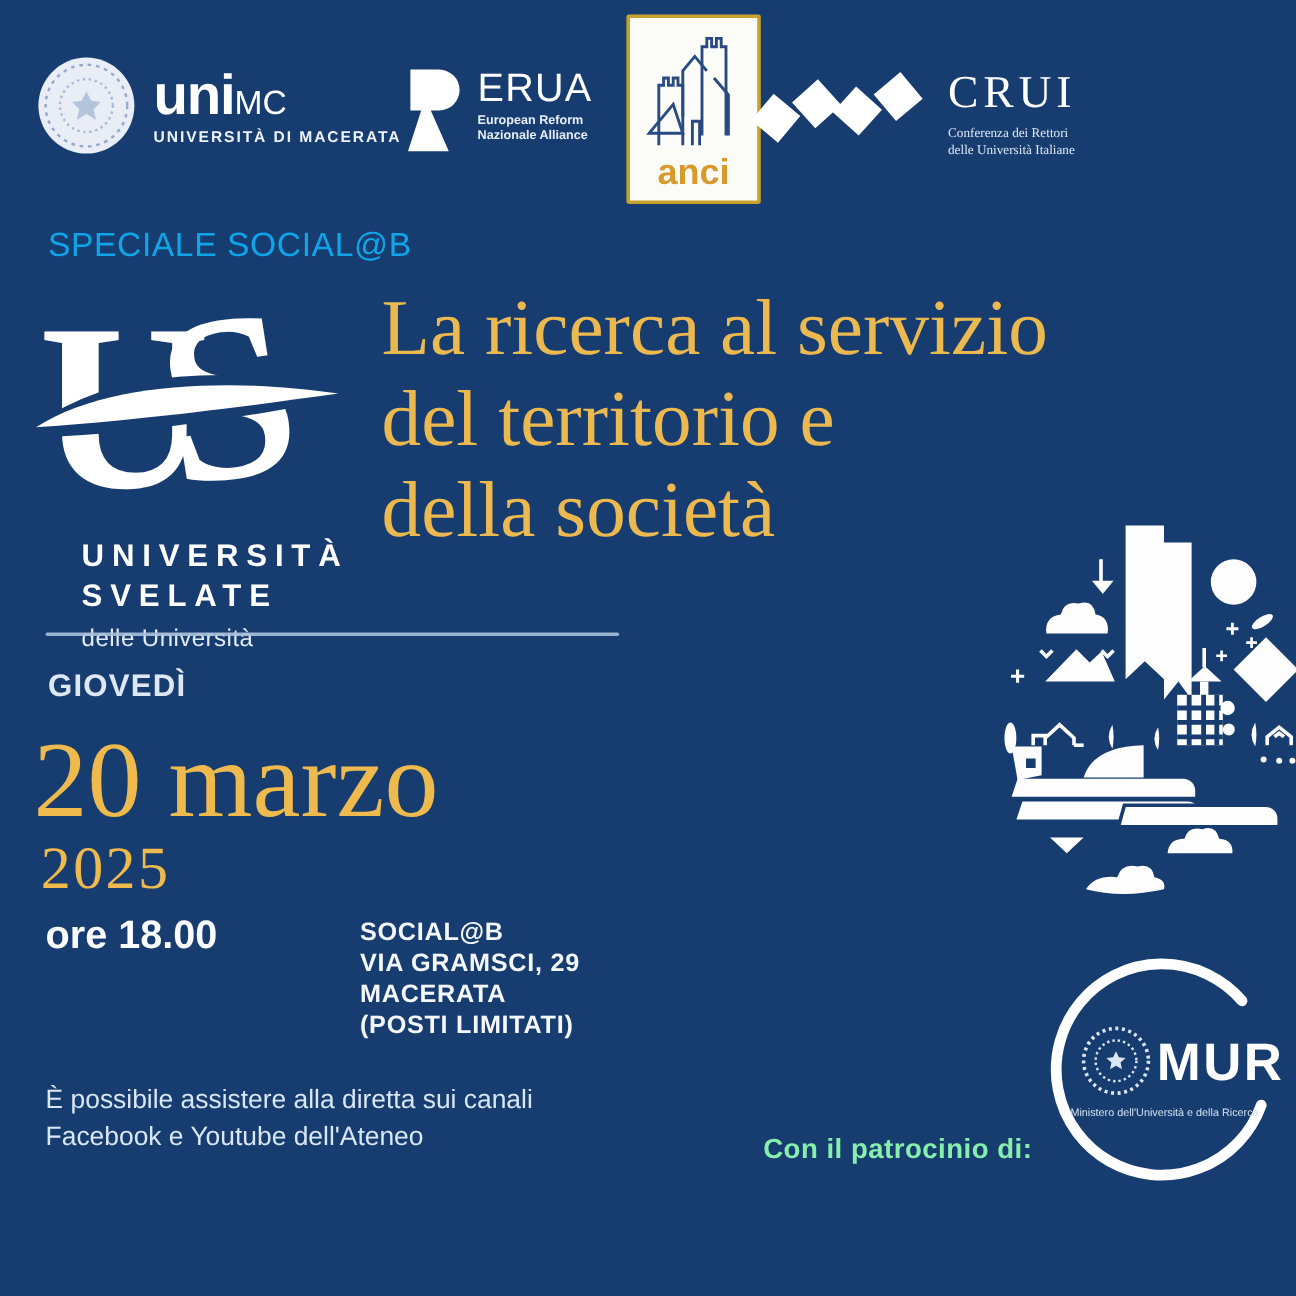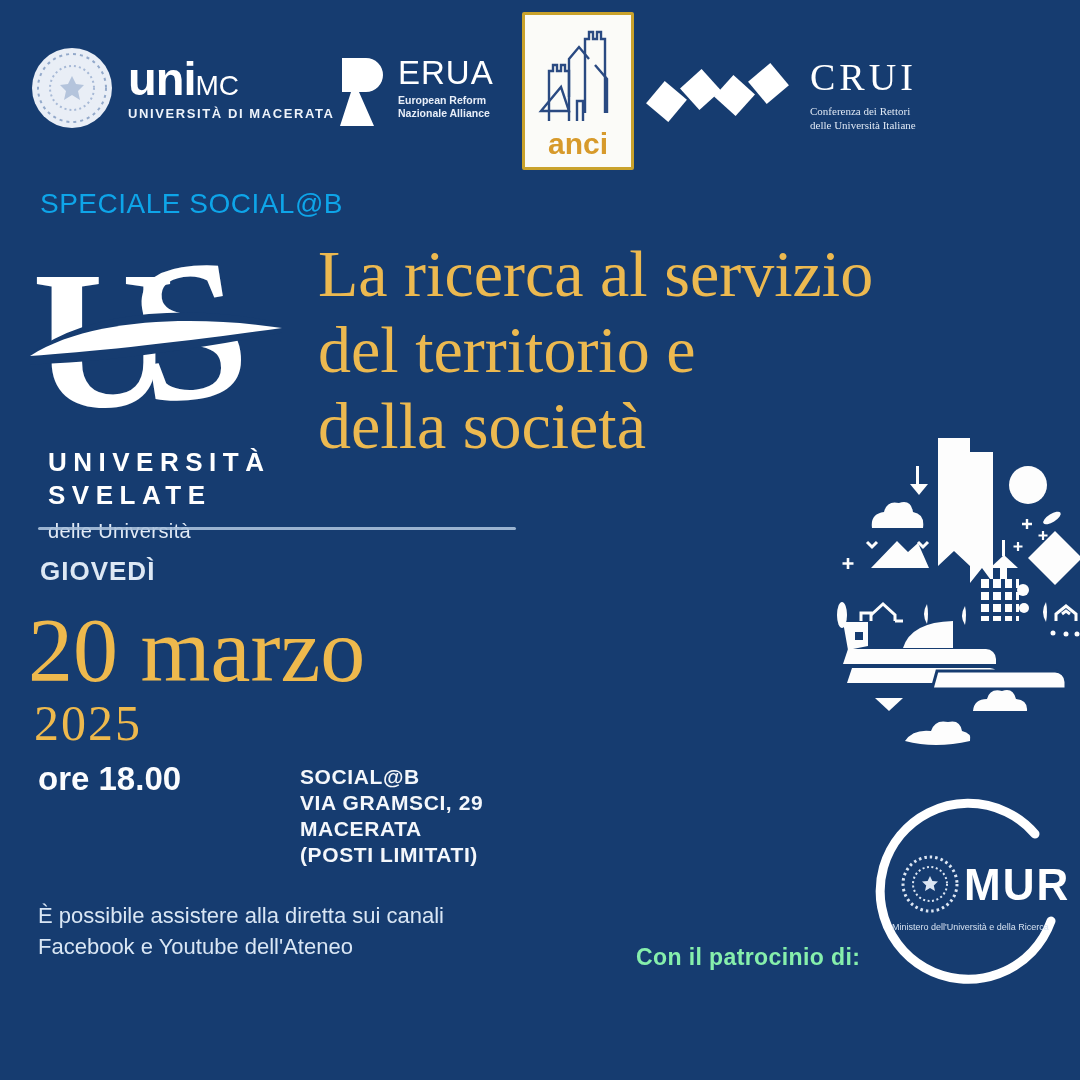--- a/index.html
+++ b/index.html
@@ -18,33 +18,33 @@
 
   .erua{left:338px;top:56px;display:flex;align-items:flex-start;gap:10px;}
   .erua .name{font-size:33px;font-weight:500;letter-spacing:1px;line-height:1;}
   .erua .sub{font-size:10.5px;font-weight:600;line-height:1.25;margin-top:5px;color:#e8eef8;}
 
   .anci{left:522px;top:12px;width:112px;height:158px;background:#fbfbf8;
         border:3px solid #c9a22c;border-radius:2px;box-sizing:border-box;
         display:flex;flex-direction:column;align-items:center;justify-content:flex-end;}
   .anci .name{font-size:30px;font-weight:800;color:#d79a2b;line-height:1;margin-bottom:8px;letter-spacing:0px;}
 
-  .crui{left:652px;top:58px;display:flex;align-items:flex-end;}
+  .crui{left:632px;top:58px;display:flex;align-items:center;}
   .diamonds{position:relative;width:146px;height:70px;}
   .diamond{position:absolute;width:29px;height:29px;background:#fff;transform:rotate(45deg);}
   .crui .words{margin-left:12px;}
   .crui .name{font-family:"Liberation Serif",serif;font-size:38px;letter-spacing:4px;line-height:1;}
   .crui .sub{font-family:"Liberation Serif",serif;font-size:11px;line-height:1.3;margin-top:8px;color:#dfe8f4;}
 
   
   .speciale{left:40px;top:188px;font-size:28px;font-weight:400;letter-spacing:.5px;color:#0ea5e9;}
 
   
   .usblock{left:30px;top:224px;width:270px;}
-  .us-lines{margin-left:18px;margin-top:6px;}
+  .us-lines{margin-left:38px;margin-top:6px;}
   .us-l1{font-size:26px;font-weight:700;letter-spacing:6.5px;line-height:1.25;}
   .us-l3{font-size:20px;font-weight:500;letter-spacing:.4px;line-height:1.25;margin-top:8px;color:#e3ebf6;}
 
   
   .title{left:318px;top:236px;width:740px;font-family:"Liberation Serif",serif;
          font-size:66px;line-height:76px;color:#ecb950;font-weight:400;}
 
   
   .divider{left:38px;top:527px;width:478px;height:3px;background:#a9c0da;border-radius:2px;opacity:.9;}
   .day{left:40px;top:556px;font-size:26px;font-weight:600;letter-spacing:1px;color:#dde8f4;}

